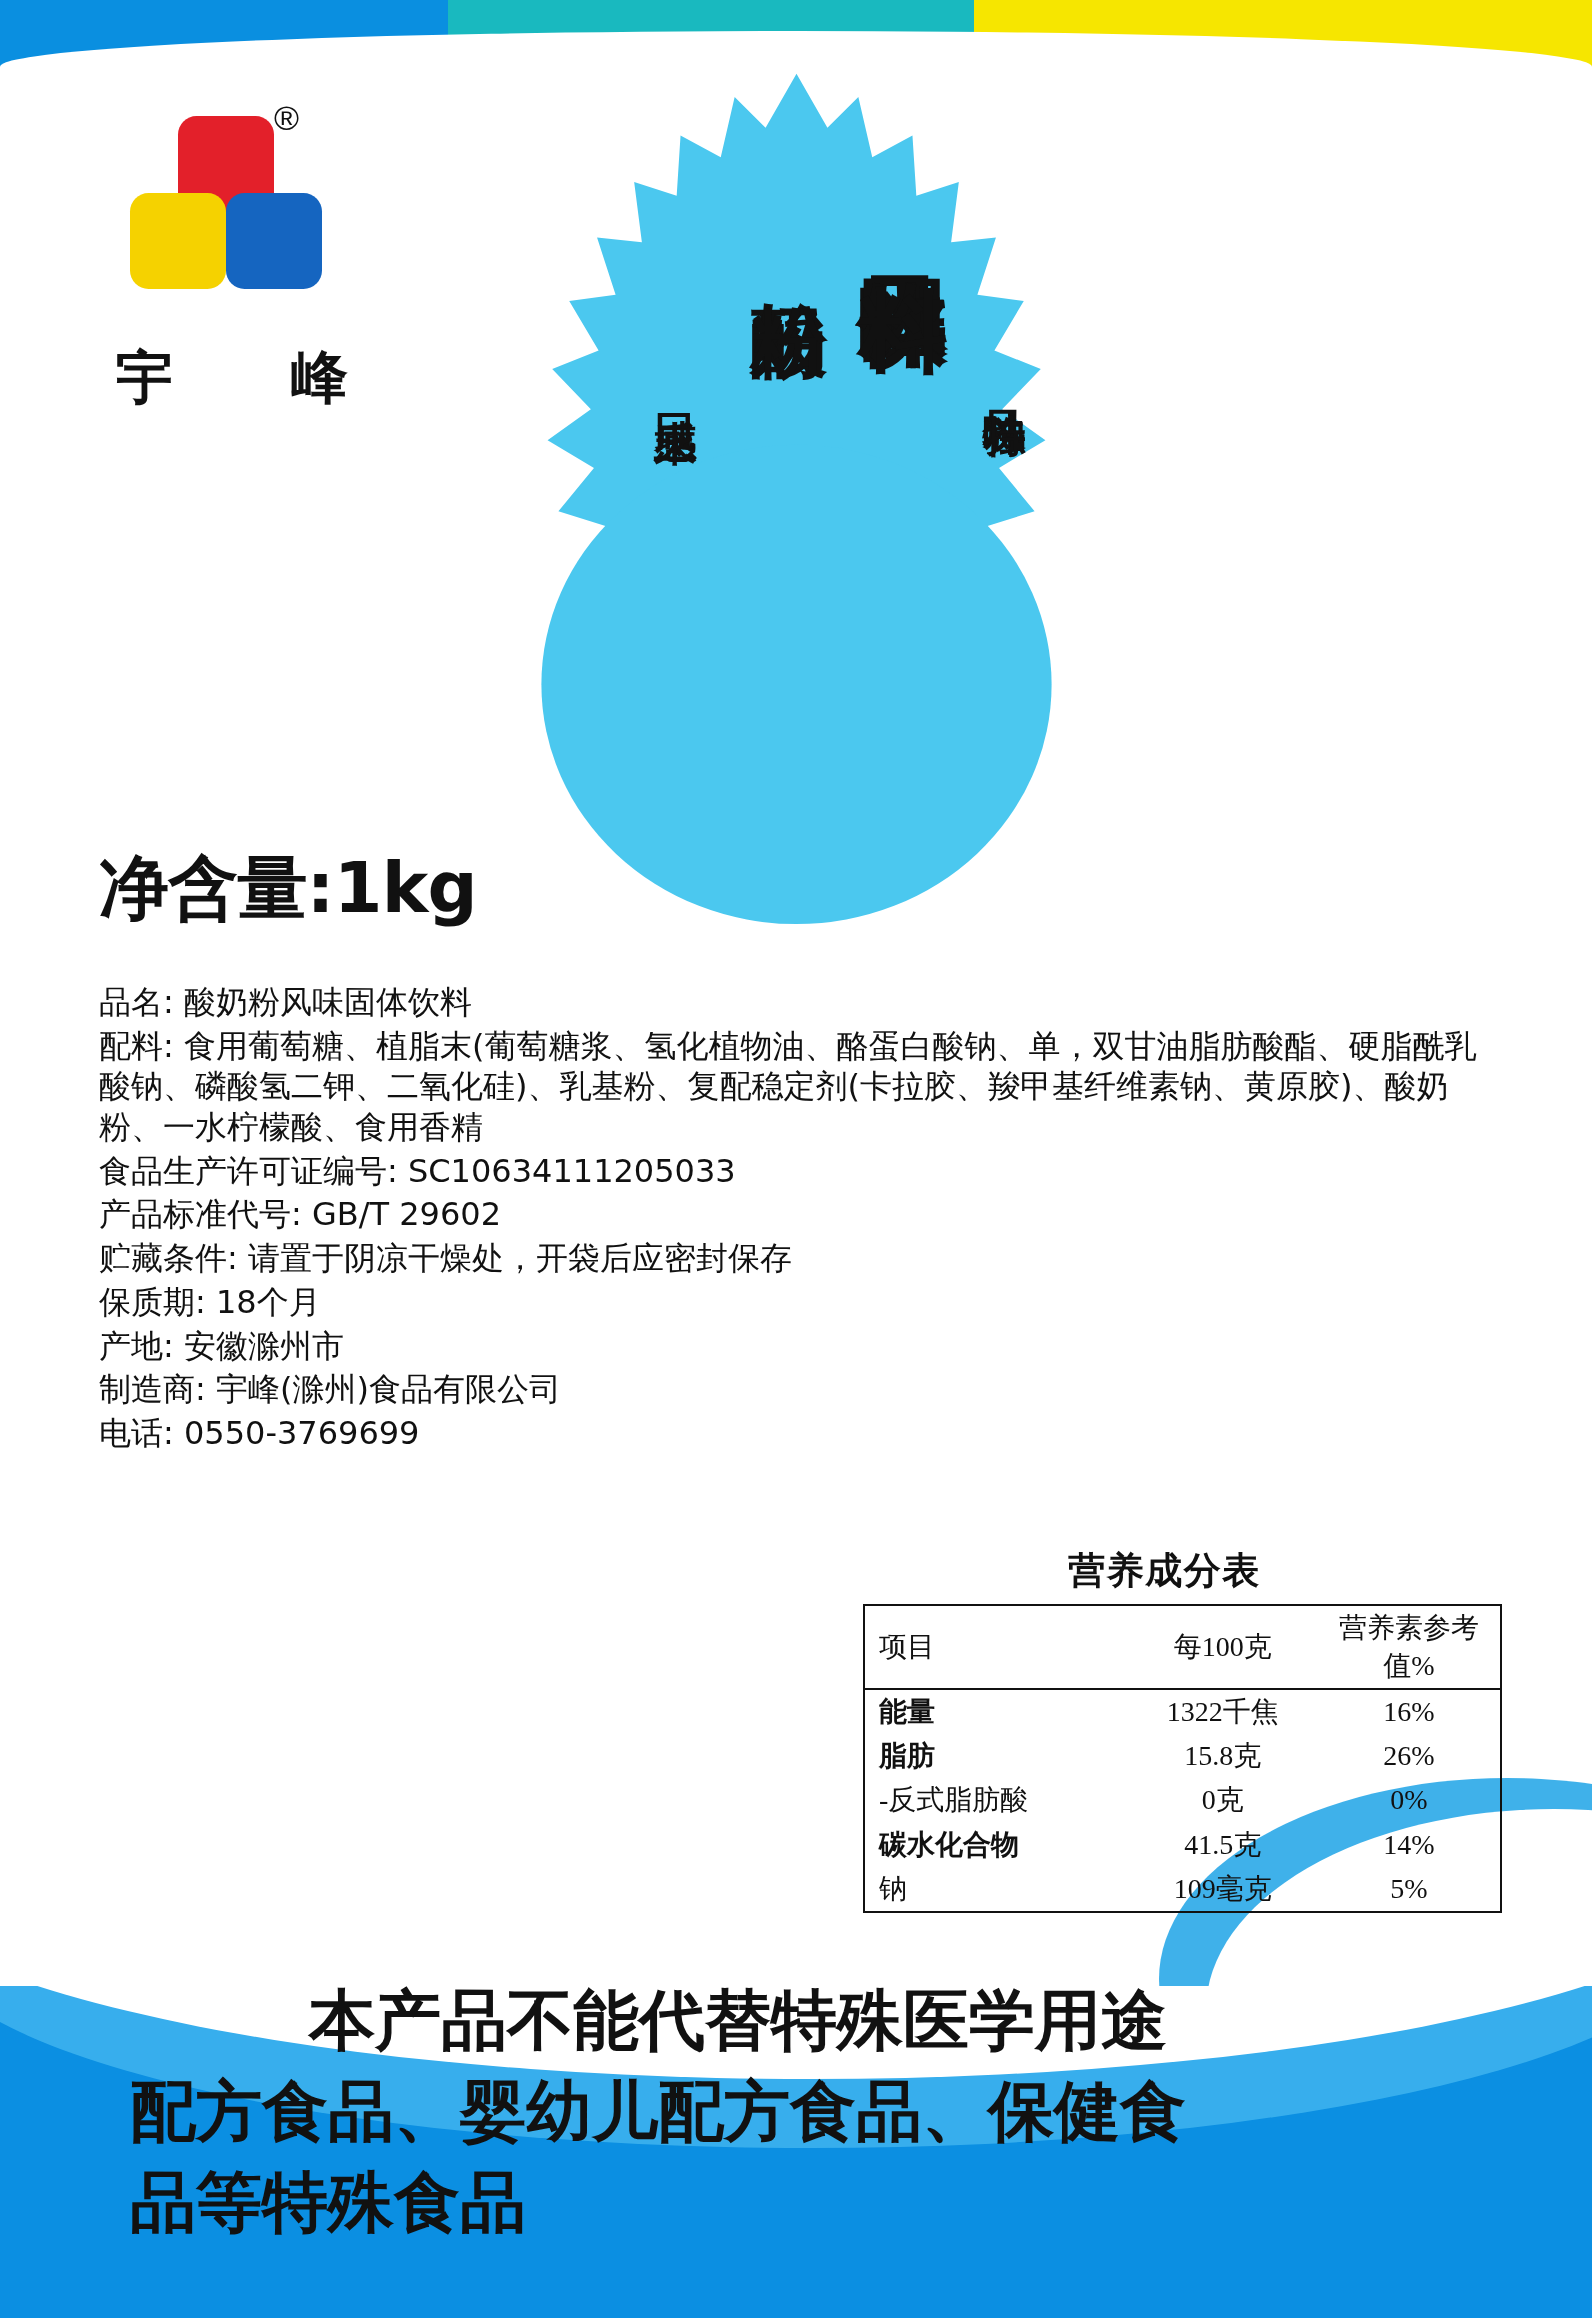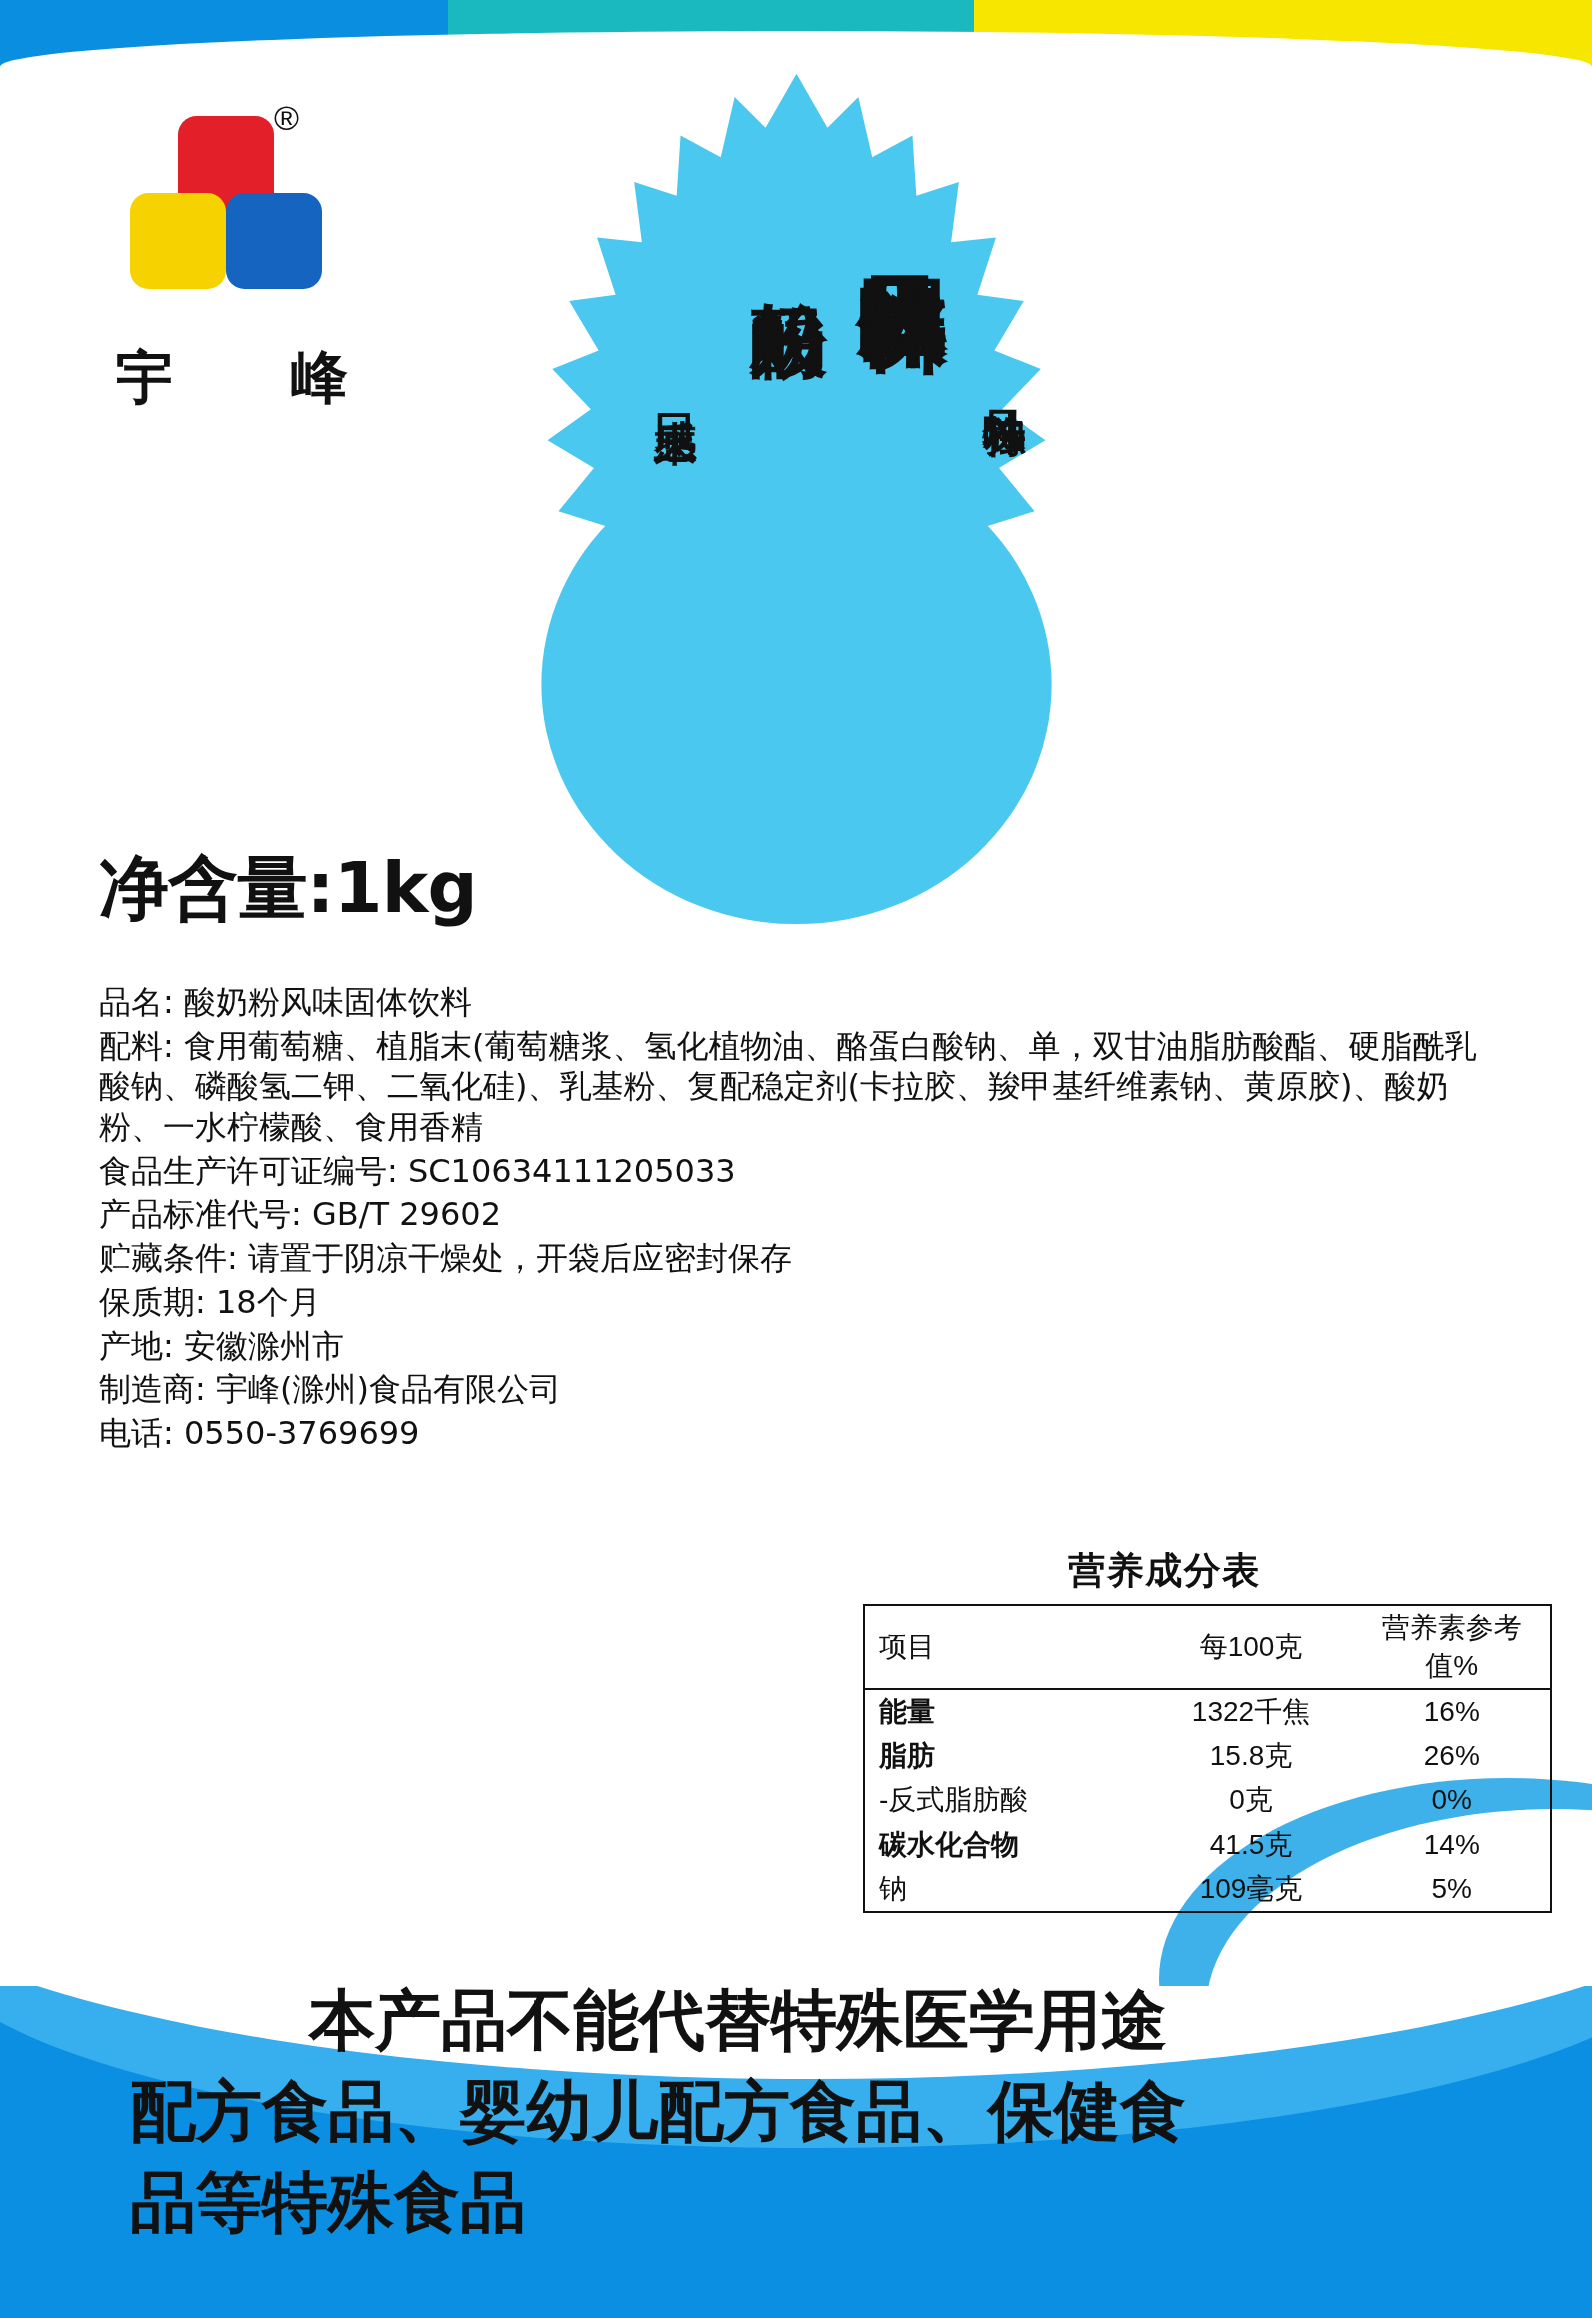--- a/index.html
+++ b/index.html
@@ -53,22 +53,22 @@
   .info p{margin:0 0 3.1px 0;}
   .info .wrap2{width:1383px;}
   .usage{position:absolute;left:99px;top:1584px;width:819px;color:#111;
     font-size:32px;line-height:1.30;font-family:"DejaVu Sans",sans-serif;}
   .usage p{margin:0 0 1.5px 0;}
 
   
   .nutri{position:absolute;left:863px;top:1546px;width:603px;}
   .nutri h3{margin:0 0 7.7px 0;text-align:center;font-size:37px;font-weight:bold;color:#111;
     font-family:"DejaVu Sans",sans-serif;letter-spacing:1.5px;}
-  .nutri table{border-collapse:collapse;width:689px;background:transparent;
-    font-family:Liberation Sans, sans-serif;}
+  .nutri table{border-collapse:collapse;width:639px;background:transparent;
+    font-family:Liberation Serif, serif;}
   .nutri table, .nutri td, .nutri th{border:1.5px solid #111;}
   .nutri th,.nutri td{padding:3.1px 4.6px;font-size:28px;color:#111;font-weight:normal;}
   .nutri th:nth-child(1),.nutri td:nth-child(1){text-align:left;padding-left:14px;width:240px;}
   .nutri th:nth-child(2),.nutri td:nth-child(2){text-align:center;width:178px;}
   .nutri th:nth-child(3),.nutri td:nth-child(3){text-align:center;width:170px;}
   .nutri tr.bold td:nth-child(1){font-weight:bold;}
   .nutri td{border-left:none;border-right:none;border-top:none;border-bottom:none;}
   .nutri table{border:2.3px solid #111;}
   .nutri thead th{border-bottom:2.3px solid #111;border-left:none;border-right:none;border-top:none;}
 

